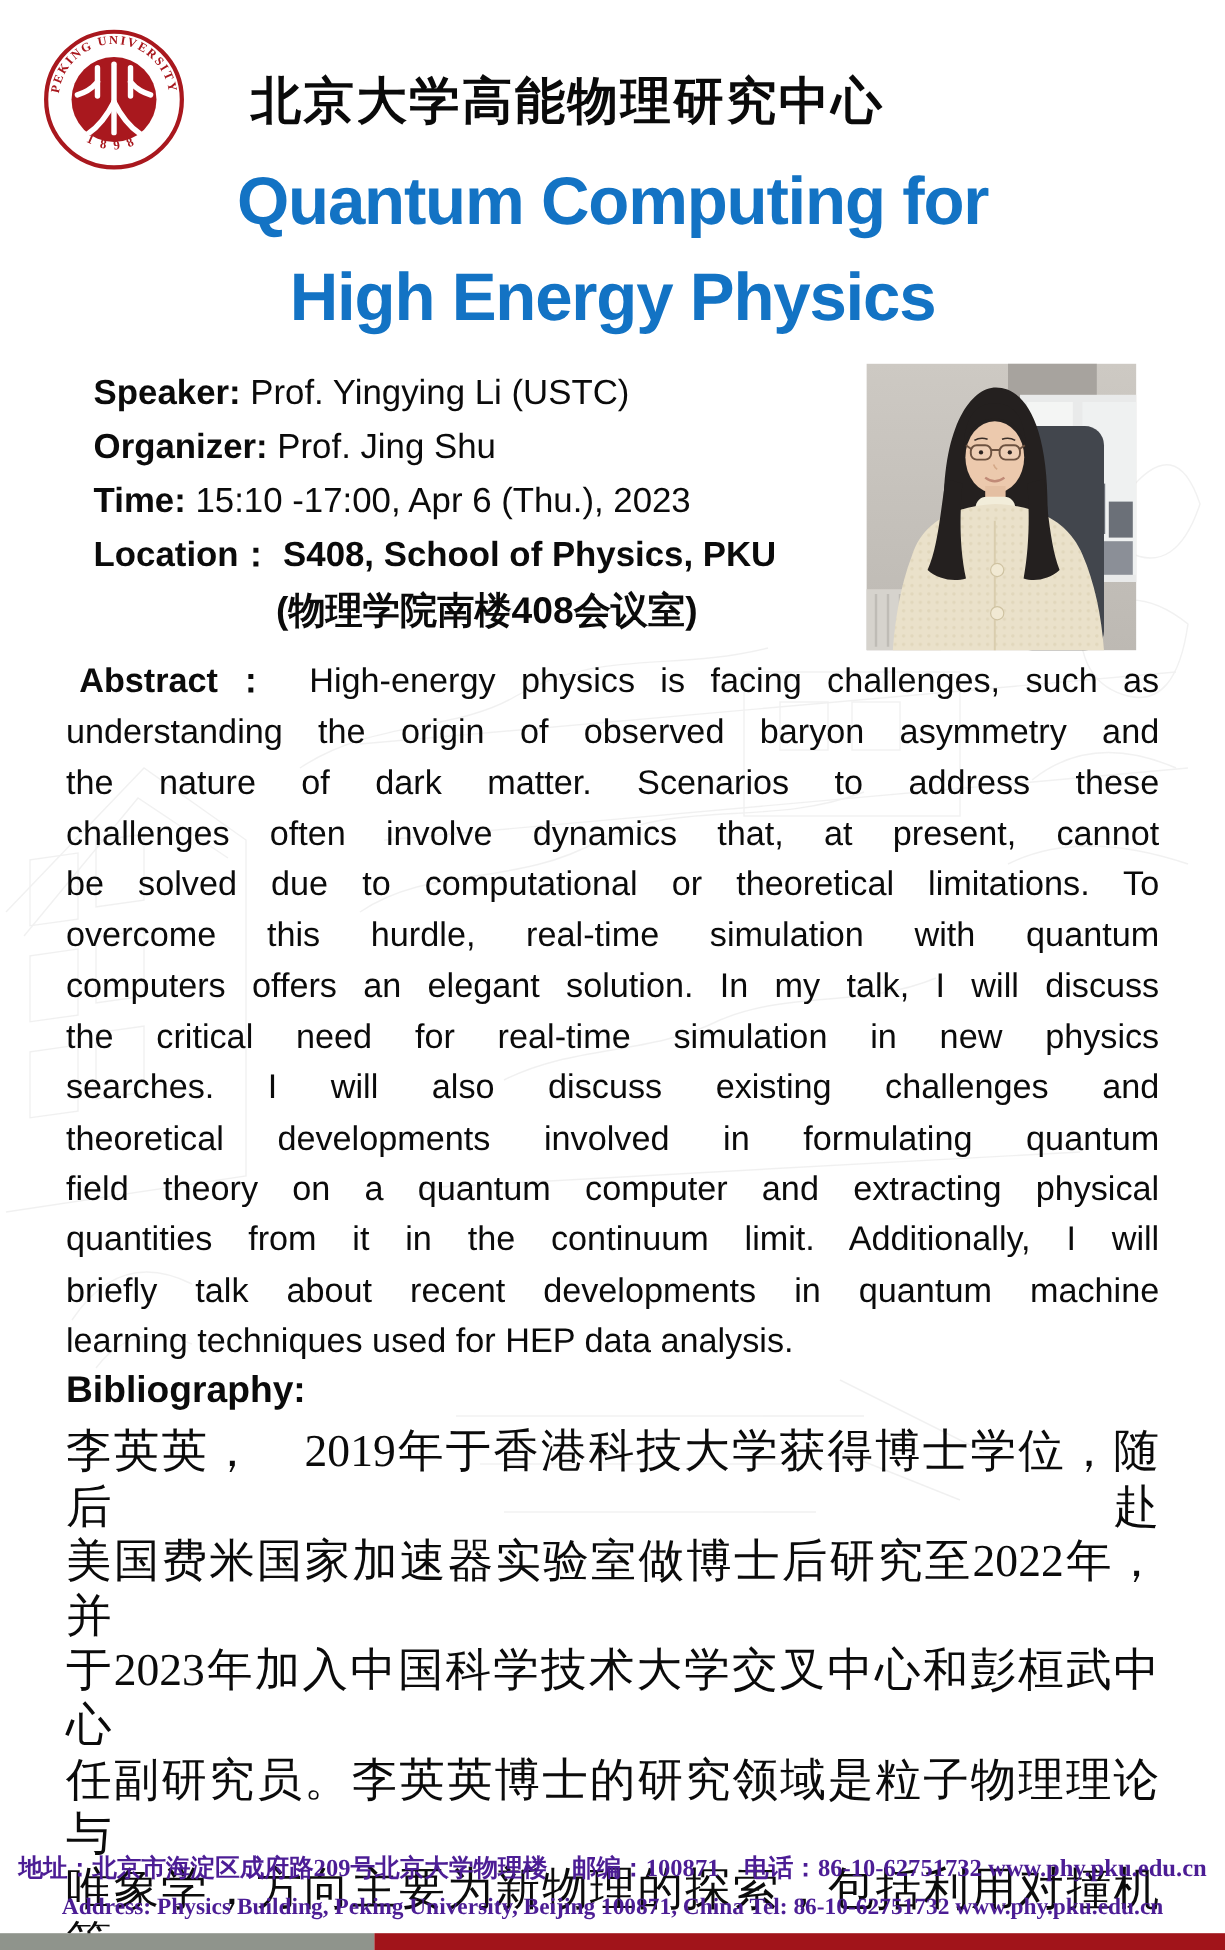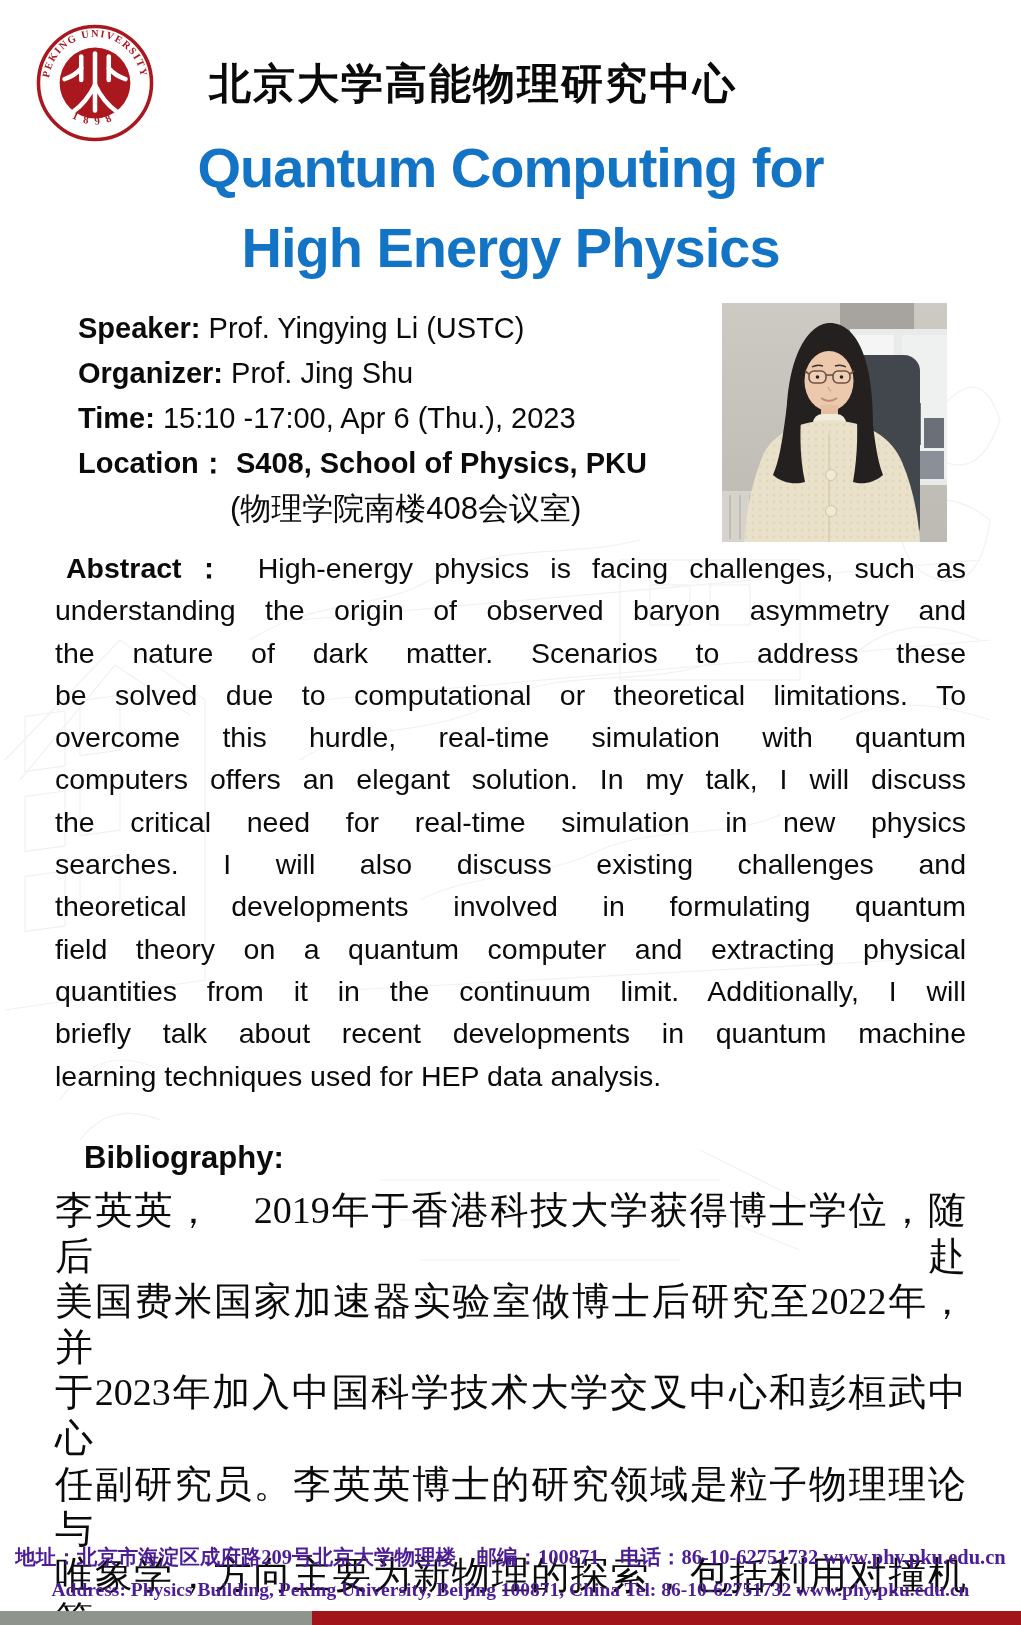--- a/index.html
+++ b/index.html
@@ -25,34 +25,34 @@
   #title {
     left:0; top:128px; width:100%; text-align:center;
     font-weight:bold; font-size:56px; line-height:80px; letter-spacing:-1px;
   }
 
   
   #info { left:78px; top:306px; font-size:29px; line-height:45px; white-space:nowrap; }
   #info .lbl { font-weight:bold; }
   #info .val { font-weight:normal; }
   #info .val.bold { font-weight:bold; }
-  #info .cn-sub { margin-left:152px; font-weight:normal; font-size:31px; }
+  #info .cn-sub { margin-left:152px; font-weight:bold; font-size:31px; }
 
   
   #photo { left:722px; top:303px; width:225px; height:239px; }
   #photo svg { display:block; }
 
   
   #abstract { left:55px; top:547px; width:911px; font-size:28.5px; line-height:42.3px; }
   .jline { text-align:justify; text-align-last:justify; }
   .jline.last { text-align-last:left; }
   #abstract .lbl { font-weight:bold;margin-left:11px; }
 
   
-  #bib-heading { left:55px; top:1140px; font-size:31px; font-weight:bold;margin-left:29px; }
+  #bib-heading { left:55px; top:1140px; font-size:31px; font-weight:bold; }
   #bio {
     left:55px; top:1188px; width:911px; font-size:38px; line-height:45.6px;
     font-family:"Liberation Serif","DejaVu Serif",serif;
   }
 
   
   #footer {
     left:0; top:1541px; width:100%; text-align:center; font-weight:600;
     font-family:"Liberation Serif","DejaVu Serif",serif; color:#4c1d95;
   }
@@ -215,20 +215,21 @@
   </svg>
 </div>
 
 <div id="abstract" class="abs z">
   <div class="jline">
     <span class="lbl">Abstract：</span>
     <span>High-energy physics is facing challenges, such as</span>
   </div>
   <div class="jline">understanding the origin of observed baryon asymmetry and</div>
   <div class="jline">the nature of dark matter. Scenarios to address these</div>
+  <div class="jline">challenges often involve dynamics that, at present, cannot</div>
   <div class="jline">be solved due to computational or theoretical limitations. To</div>
   <div class="jline">overcome this hurdle, real-time simulation with quantum</div>
   <div class="jline">computers offers an elegant solution. In my talk, I will discuss</div>
   <div class="jline">the critical need for real-time simulation in new physics</div>
   <div class="jline">searches. I will also discuss existing challenges and</div>
   <div class="jline">theoretical developments involved in formulating quantum</div>
   <div class="jline">field theory on a quantum computer and extracting physical</div>
   <div class="jline">quantities from it in the continuum limit. Additionally, I will</div>
   <div class="jline">briefly talk about recent developments in quantum machine</div>
   <div class="jline last">learning techniques used for HEP data analysis.</div>

